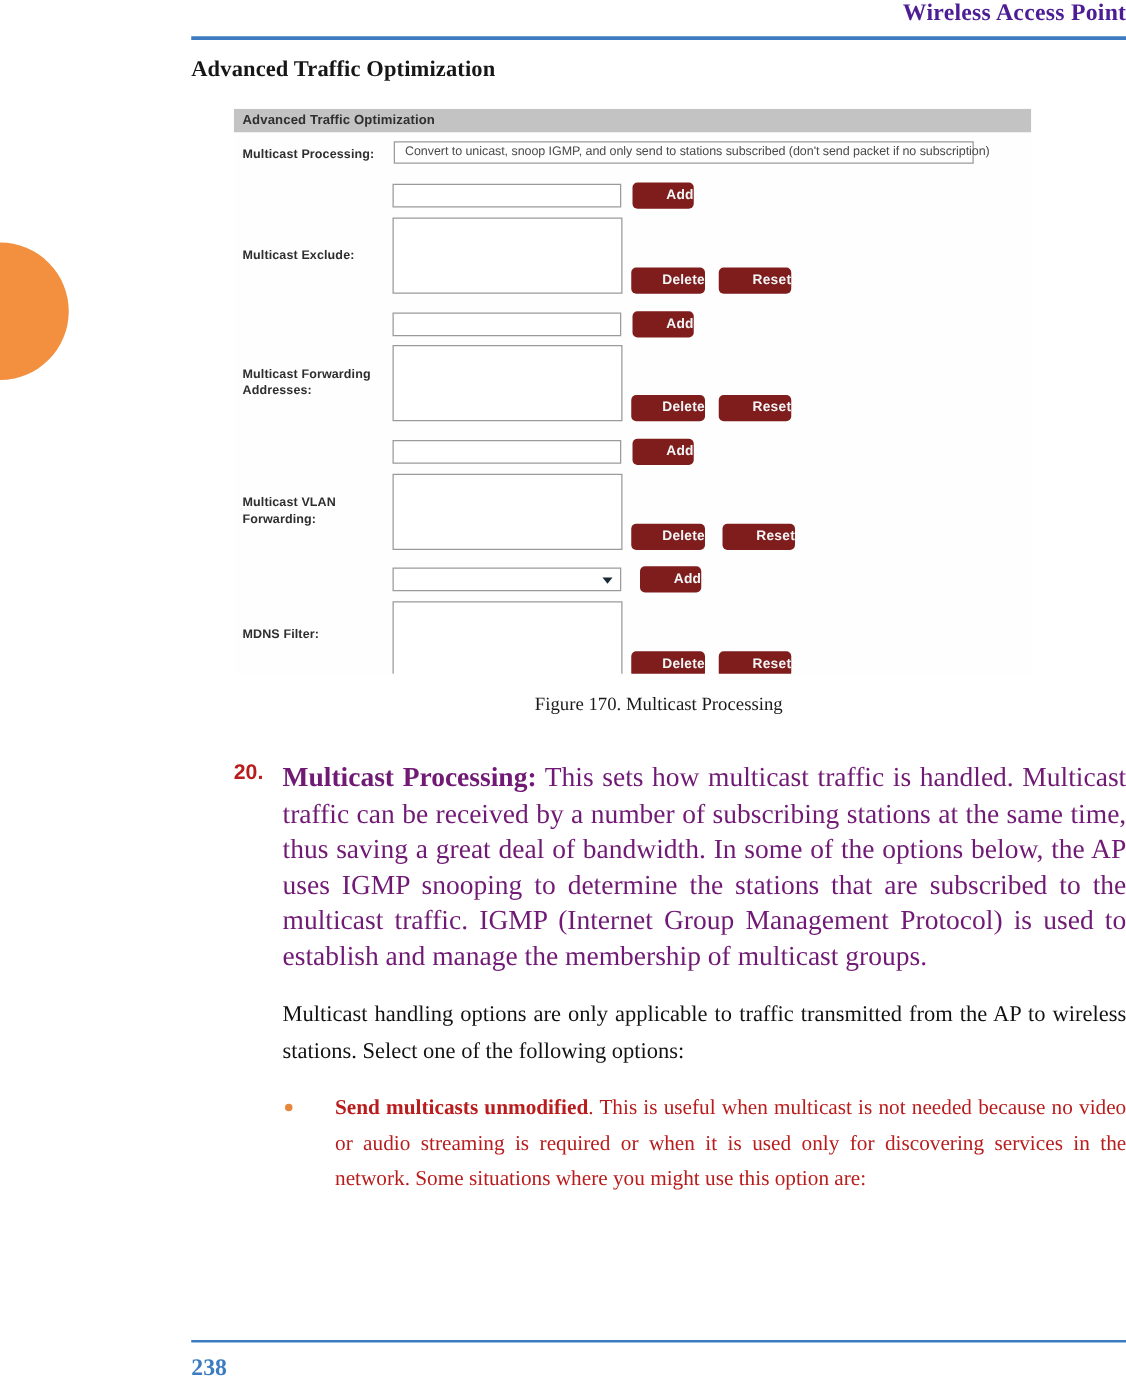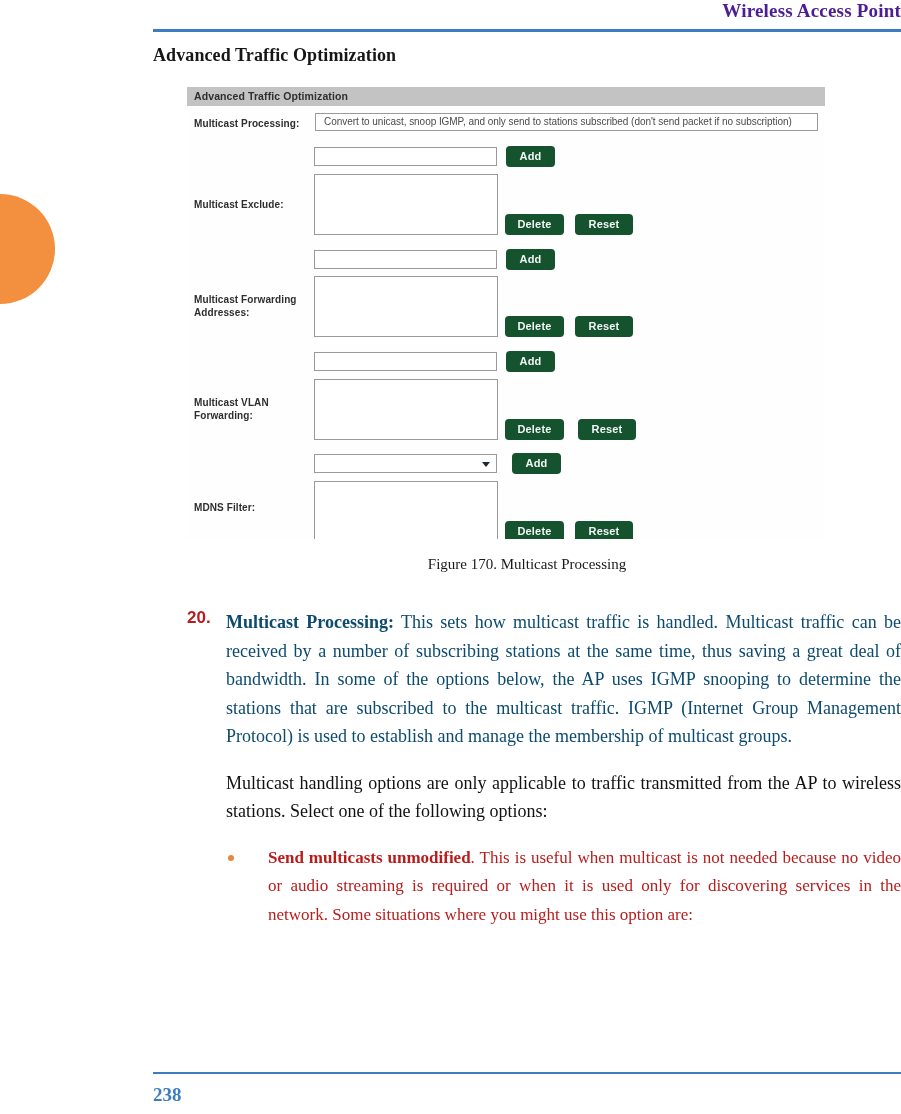--- a/index.html
+++ b/index.html
@@ -143,26 +143,26 @@
     position: absolute;
     right: 3px;
     top: 2px;
     width: 14px;
     height: 14px;
   }
   .select-caret svg { display: block; }
 
   .ui-btn {
     position: absolute;
-    background: #14532d;
+    background: #7f1d1d;
     border-radius: 4px;
     color: #f2f6f7;
     font-size: 11px;
     font-weight: bold;
-    text-align: center;
+    text-align: right;
     box-sizing: border-box;
     letter-spacing: 0.2px;
     line-height: 21px;
     height: 21px;
   }
 
   
   #figure-caption {
     position: absolute;
     left: 153px;
@@ -191,24 +191,24 @@
     top: 0;
     width: 30px;
     font-family: Liberation Sans, sans-serif;
     font-weight: bold;
     font-size: 17px;
     color: #b91c1c;
   }
   .num-body {
     margin-left: 73px;
     font-family: "Liberation Serif", serif;
-    font-size: 18px;
+    font-size: 22px;
     line-height: 28.5px;
     text-align: justify;
-    color: #0c4a6e;
+    color: #701a75;
   }
   .para {
     margin-left: 73px;
     font-family: Liberation Serif, serif;
     font-size: 18px;
     line-height: 28.5px;
     text-align: justify;
     color: #121212;
     margin-bottom: 18px;
   }
@@ -283,21 +283,21 @@
 
 <div id="figure-screenshot">
 
   <div class="ui-titlebar">
     <div class="ui-titlebar-label">Advanced Traffic Optimization</div>
   </div>
 
   <div class="ui-body">
 
     <div class="field-label" style="left:7px; top:11px;">Multicast Processing:</div>
-    <div class="select-box" style="left:128px; top:7px; width:503px; height:18px;">
+    <div class="select-box" style="left:128px; top:7px; width:464px; height:18px;">
       <div class="select-value">Convert to unicast, snoop IGMP, and only send to stations subscribed (don't send packet if no subscription)</div>
     </div>
 
     <div class="txt-input" style="left:127px; top:41px; width:183px; height:19px;"></div>
     <div class="ui-btn" style="left:319px; top:40px; width:49px;">Add</div>
 
     <div class="field-label" style="left:7px; top:92px;">Multicast Exclude:</div>
     <div class="txt-area" style="left:127px; top:68px; width:184px; height:61px;"></div>
     <div class="ui-btn" style="left:318px; top:108px; width:59px;">Delete</div>
     <div class="ui-btn" style="left:388px; top:108px; width:58px;">Reset</div>

